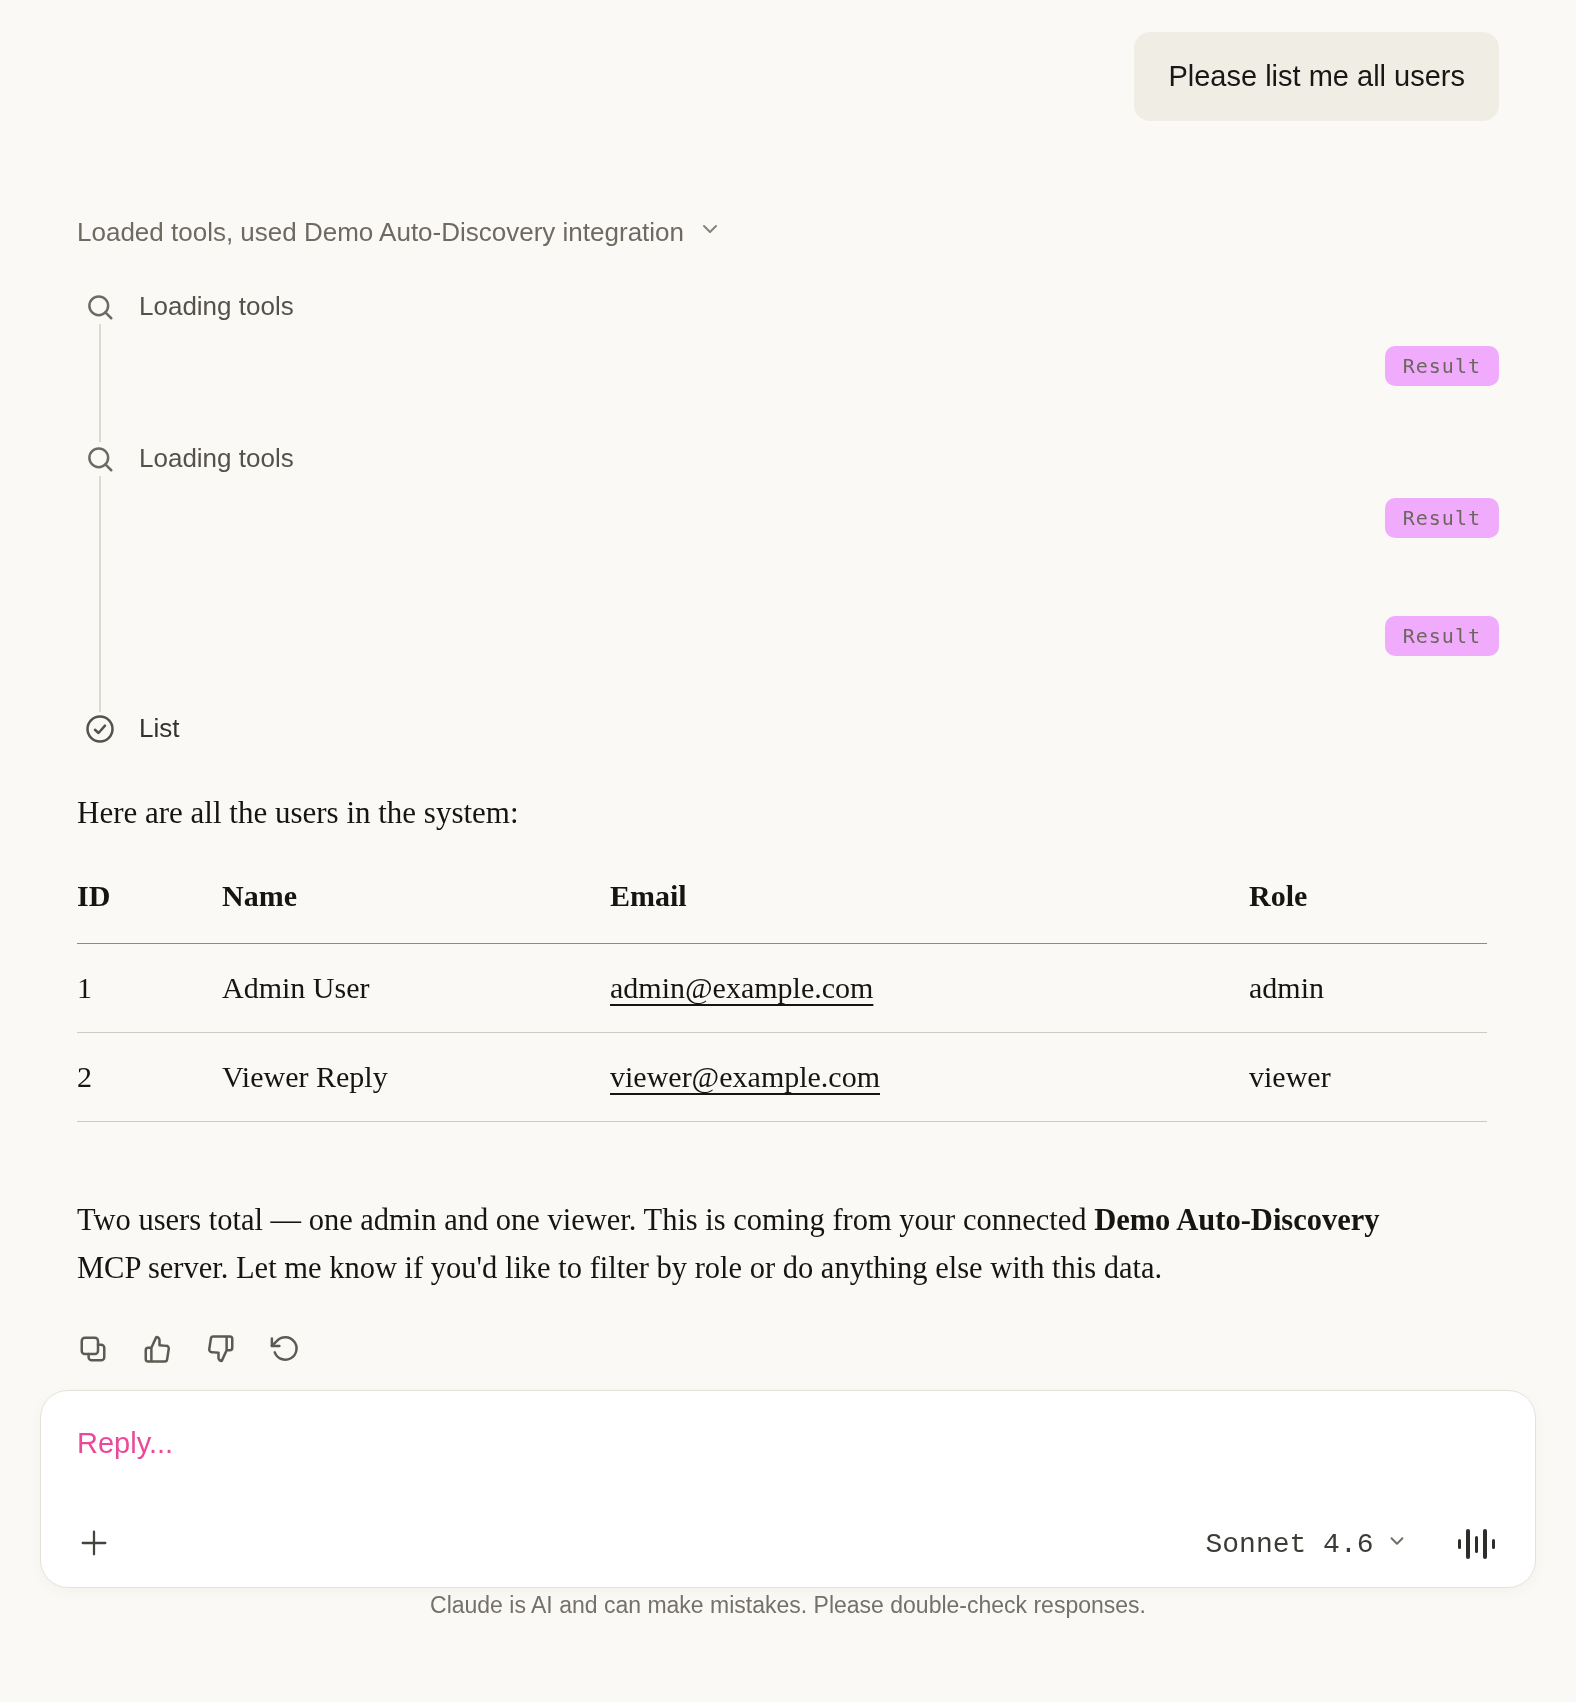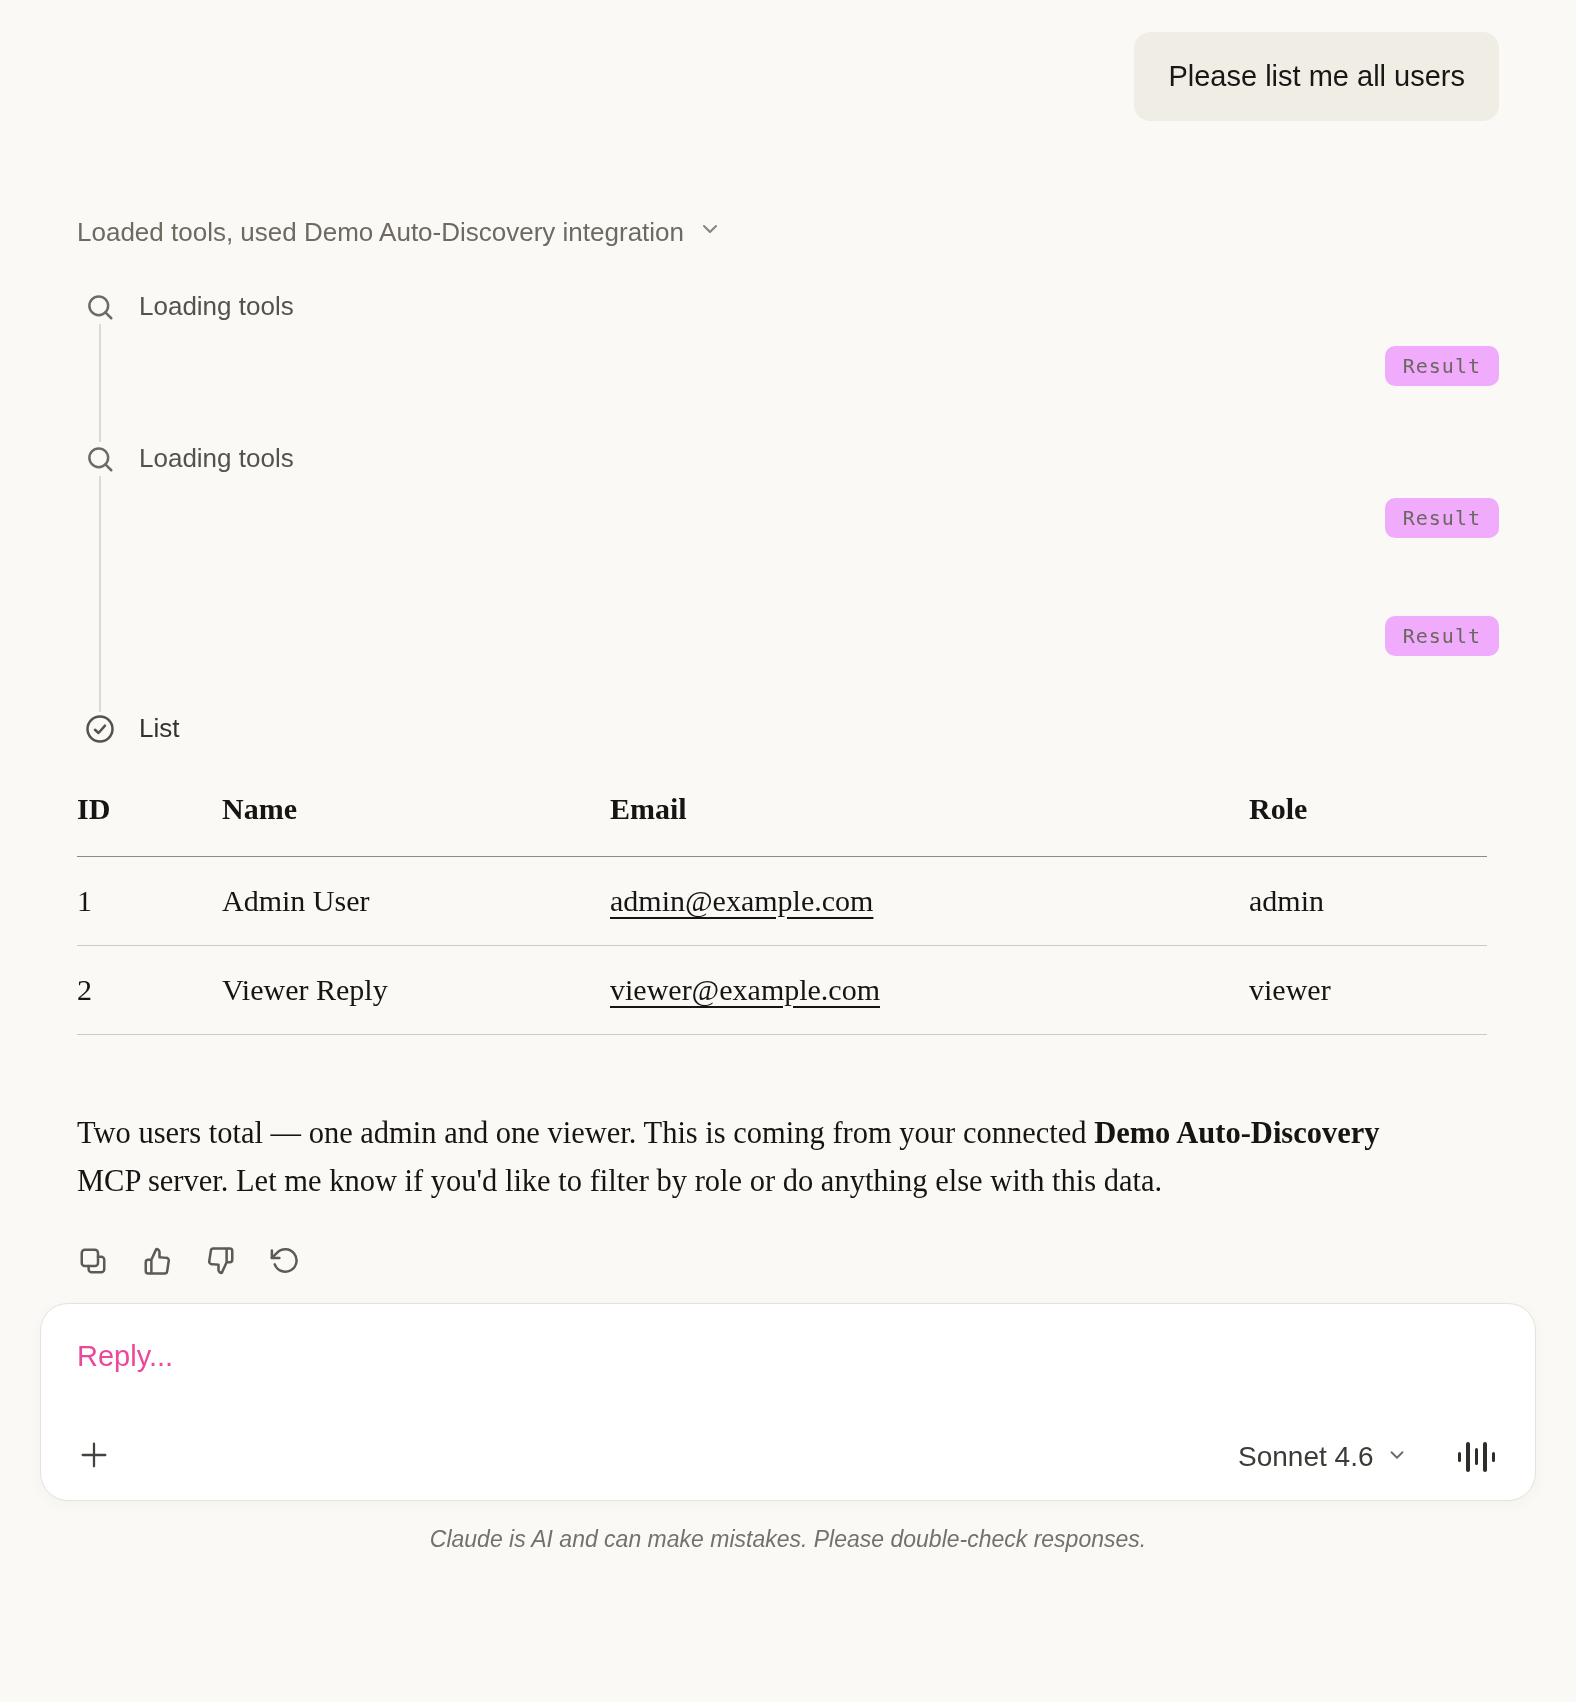--- a/index.html
+++ b/index.html
@@ -117,33 +117,32 @@
   .composer-bottom { display: flex; align-items: center; justify-content: space-between; }
   .plus-btn {
     width: 34px; height: 34px; background: none; border: none; padding: 0;
     display: flex; align-items: center; justify-content: center; cursor: pointer;
   }
   .plus-btn svg { stroke: #44423c; }
   .composer-right { display: flex; align-items: center; gap: 50px; }
   .model-selector {
     display: flex; align-items: flex-end; gap: 12px;
     font-size: 28px; color: #3d3b35; cursor: pointer;
-    background: none; border: none; font-family: Liberation Sans, sans-serif;
+    background: none; border: none; font-family: Liberation Mono, monospace;
   }
   .model-selector svg { stroke: #6d6a62; }
   .voice-btn { background: none; border: none; padding: 0; cursor: pointer; display: flex; align-items: flex-end; gap: 5px; height: 32px; align-items: center;}
   .voice-btn .bar { width: 3.5px; background: #2f2d29; border-radius: 2px; }
 
   
   .footer {
-    margin-top: 25px;
+    margin-top: 4px;
     text-align: center;
     font-size: 23px;
     color: #74716b;
-    font-style: italic;
   }
 
   svg.stroke-ic { fill: none; stroke-width: 2; stroke-linecap: round; stroke-linejoin: round; }
 </style>
 </head>
 <body>
 
 <div class="content">
 
   <div class="user-row">
@@ -205,20 +204,21 @@
           <svg class="stroke-ic" width="30" height="30" viewBox="0 0 24 24" style="stroke:#55524c">
               <circle cx="12" cy="12" r="10"></circle>
               <polyline points="8 12.6 10.8 15.2 16 9.3"></polyline>
             </svg>
         </span>
         <span class="step-label done">List</span>
       </div>
     </div>
   </div>
 
+  <div class="intro serif">Here are all the users in the system:</div>
 
   <table class="users serif">
     <thead>
       <tr>
         <th class="col-id">ID</th>
         <th class="col-name">Name</th>
         <th class="col-email">Email</th>
         <th>Role</th>
       </tr>
     </thead>

